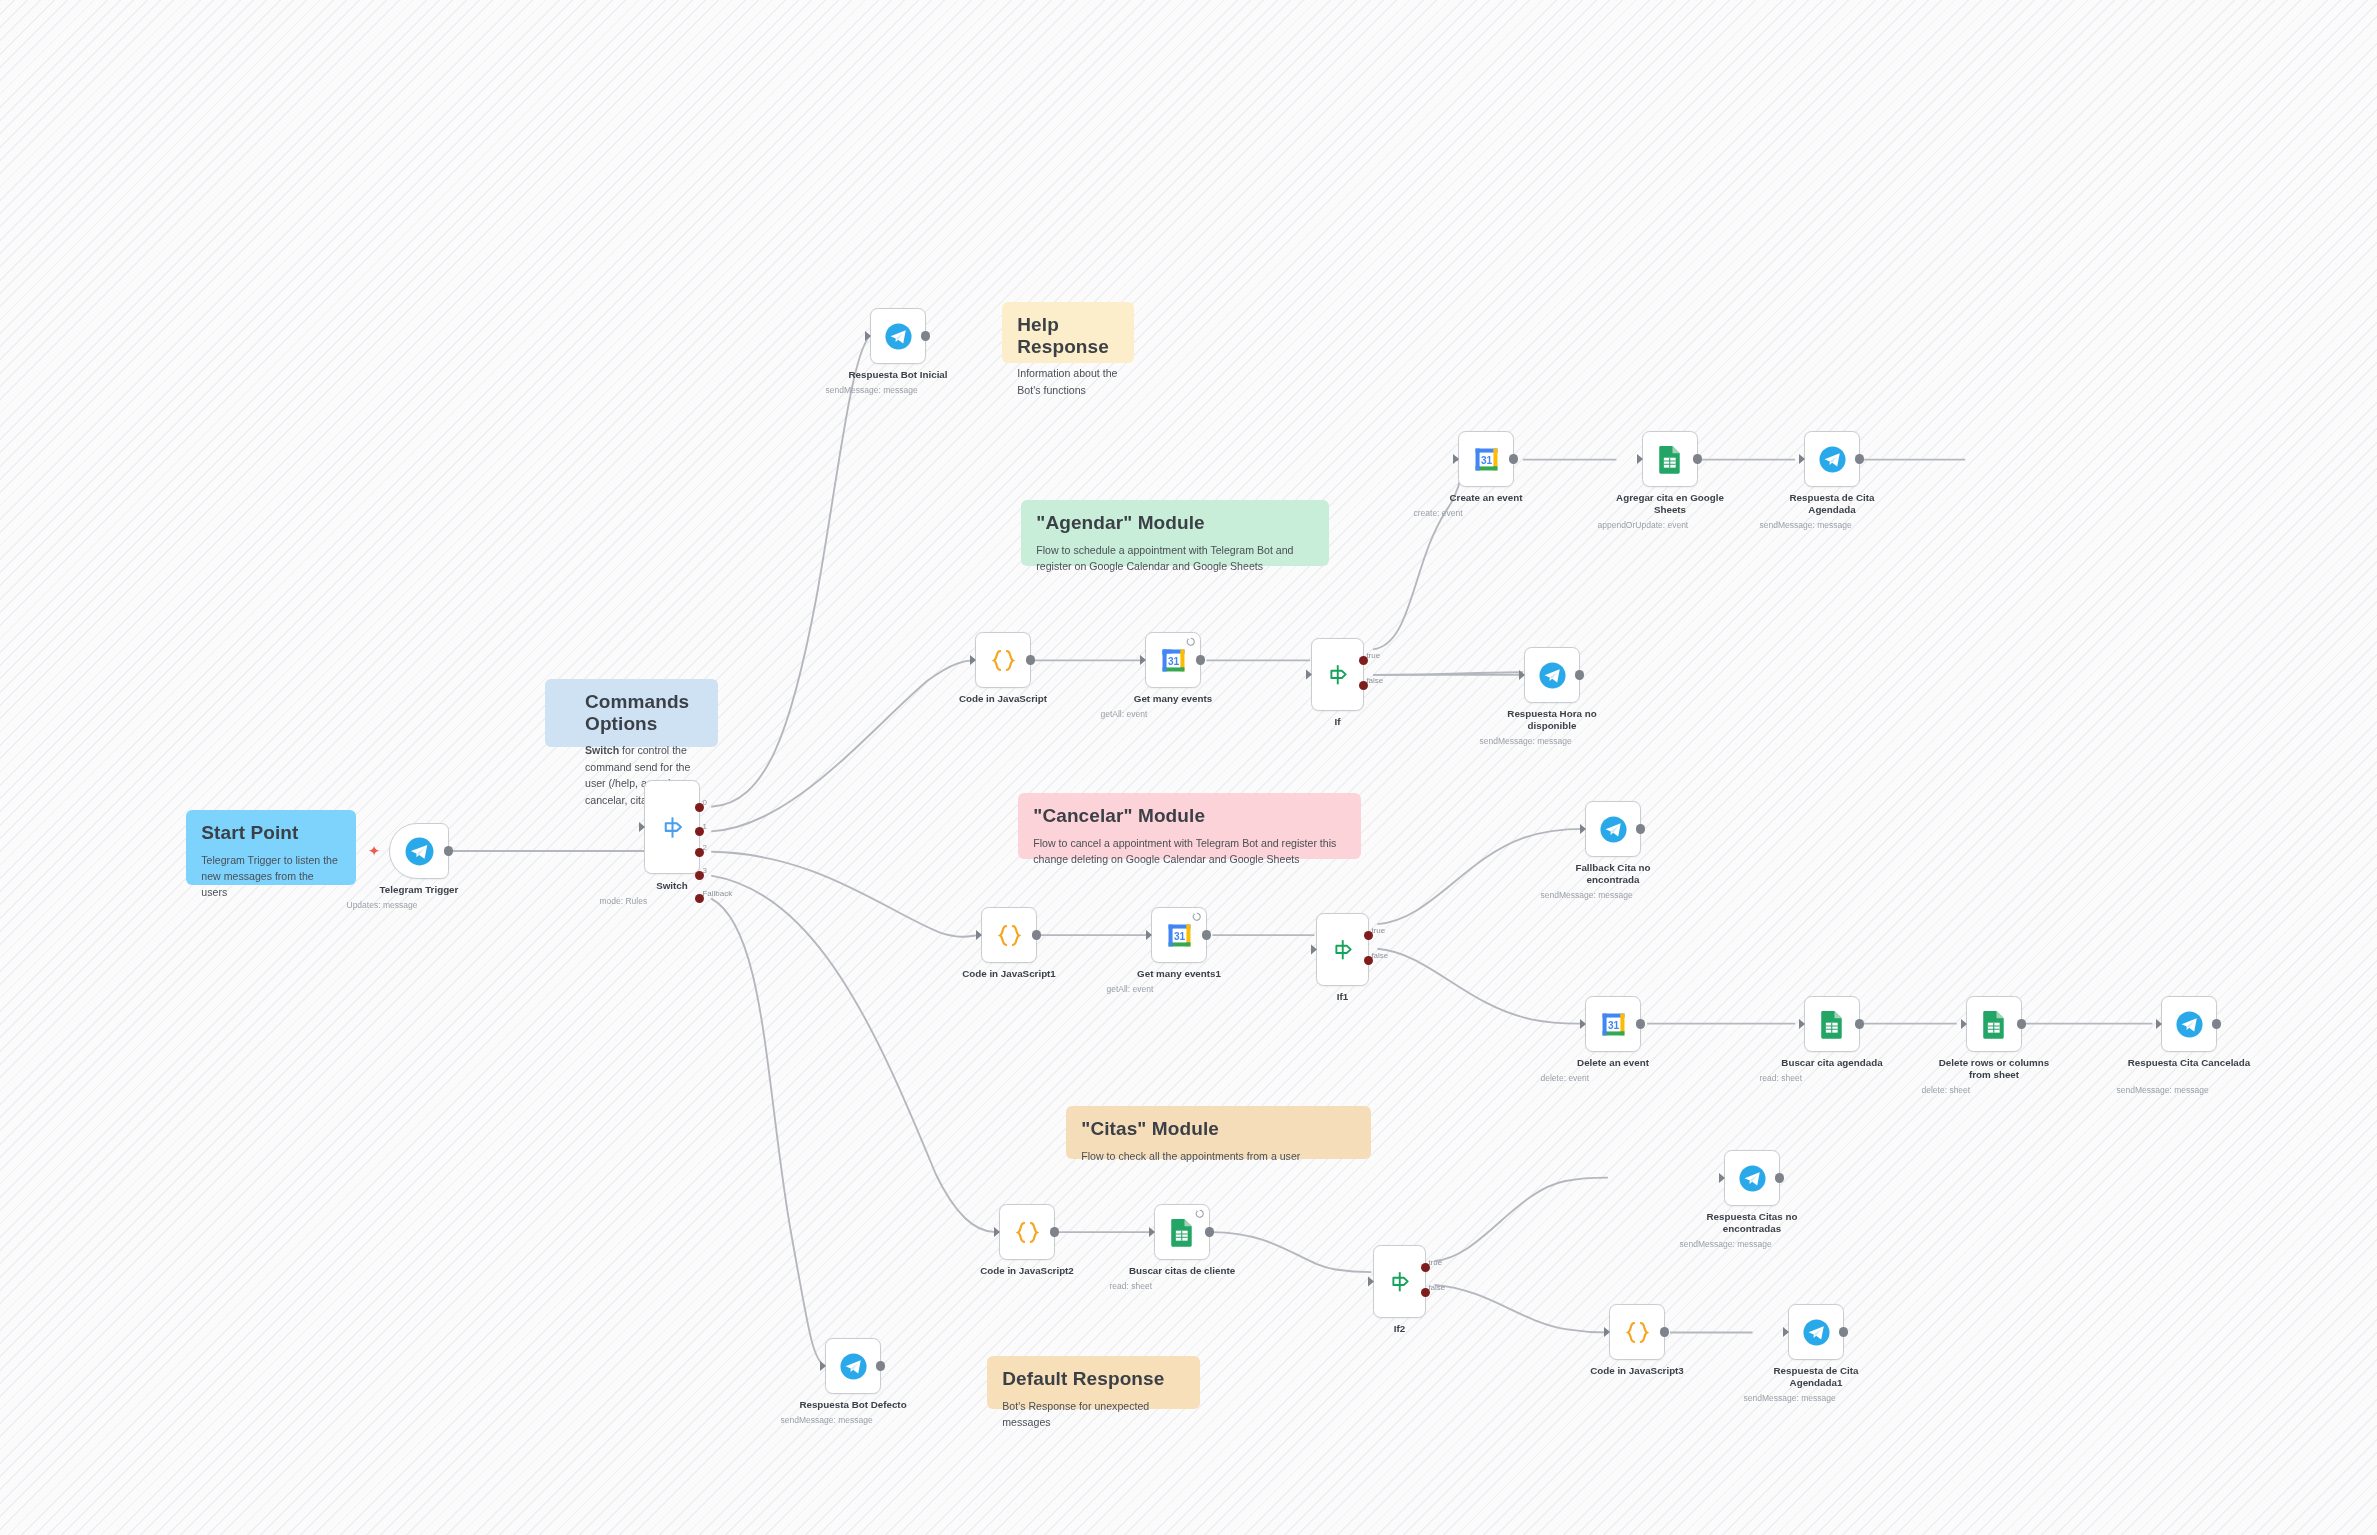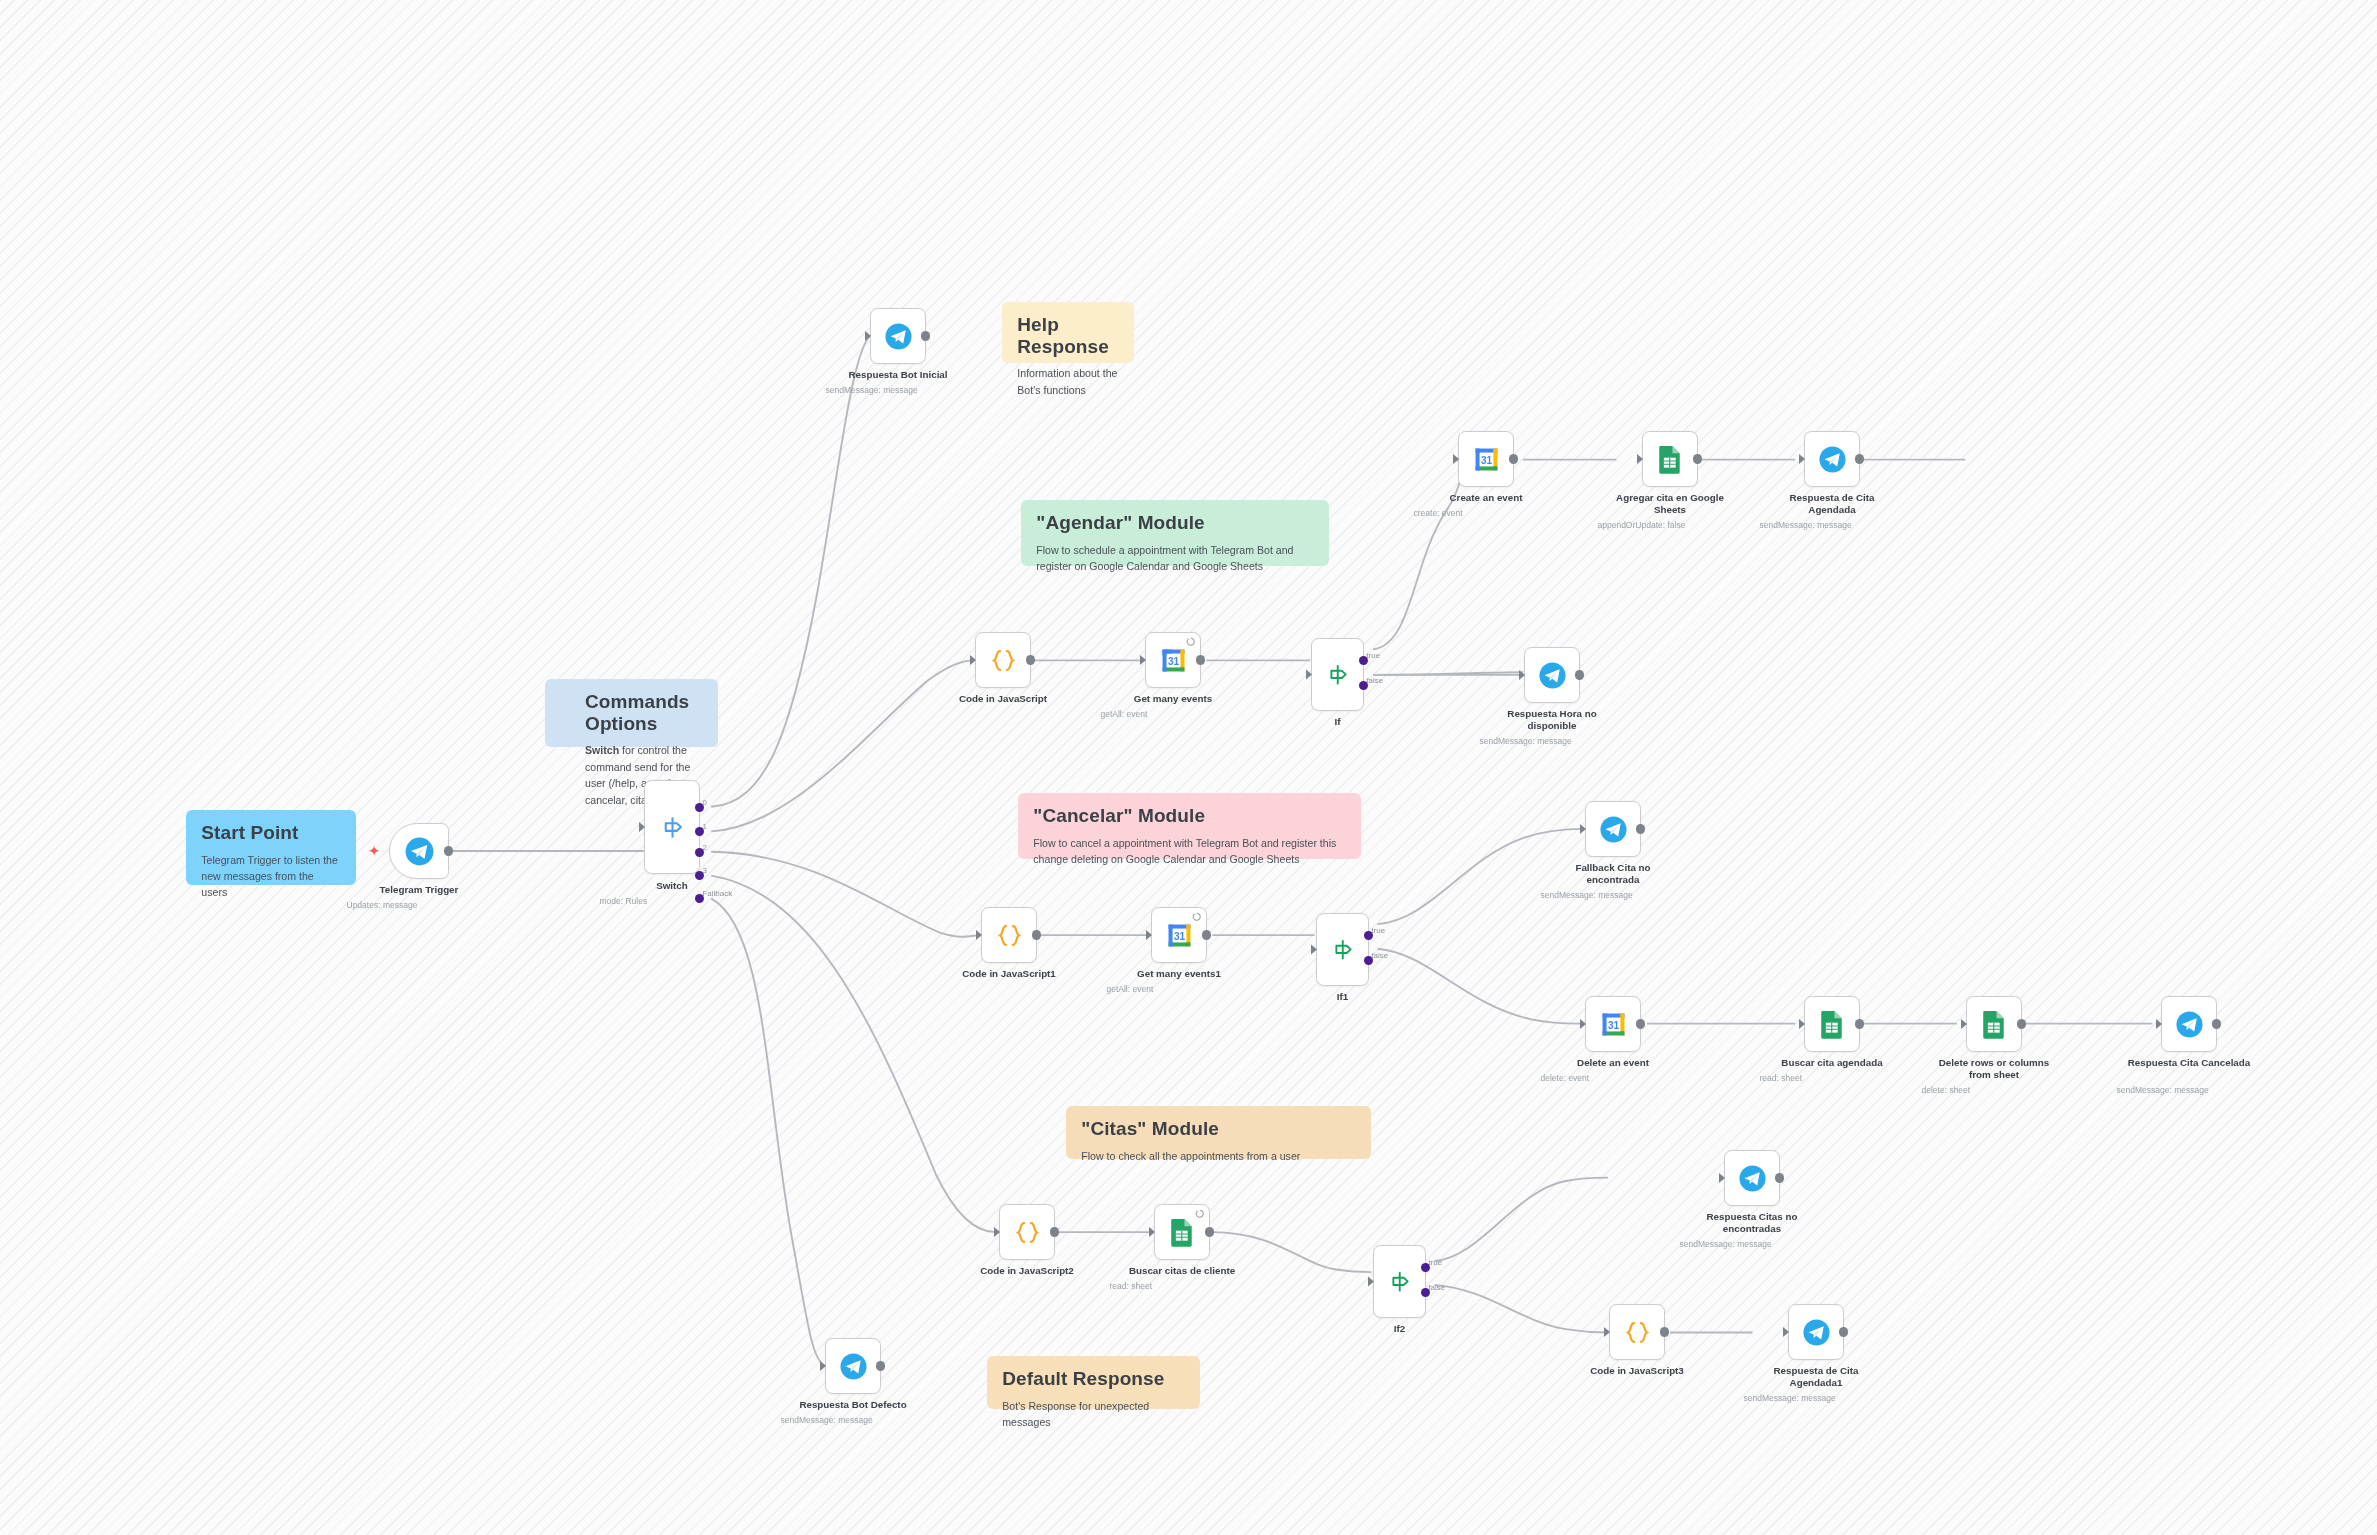--- a/index.html
+++ b/index.html
@@ -53,21 +53,21 @@
   
   .pin{position:absolute;width:9.4px;height:9.4px;border-radius:50%;background:#7d828b;}
   .pin.out{right:-5.1px;top:50%;margin-top:-4.7px;}
   .pin-in{position:absolute;left:-6px;top:50%;margin-top:-5.1px;width:6px;height:10.2px;background:#7d828b;clip-path:polygon(0 0,100% 50%,0 100%,0 0);}
   .pin-in:after{content:"";position:absolute;left:-2.6px;top:0;width:2.6px;height:10.2px;background:#7d828b;}
 
   .refresh-badge{position:absolute;top:4.3px;right:5.1px;width:9.4px;height:9.4px;color:#9aa0a8;}
   .bolt{position:absolute;left:-22px;top:50%;margin-top:-6.8px;font-size:14.5px;color:#f05a4f;line-height:1;}
 
   
-  .mpin{position:absolute;right:-5.1px;width:9.4px;height:9.4px;border-radius:50%;background:#4c1d95;}
+  .mpin{position:absolute;right:-5.1px;width:9.4px;height:9.4px;border-radius:50%;background:#7f1d1d;}
   .ilabel{position:absolute;font-size:8px;color:#8d929a;left:7.7px;top:-5.1px;white-space:nowrap;}
 </style>
 </head>
 <body>
 
 <div id="canvas">
 
   <svg class="edges" viewBox="0 0 2794 1805" width="2377" height="1536">
 
     <path d="M 527 1000 L 757 1000"></path>
@@ -281,21 +281,21 @@
       <span class="pin-in"></span>
       <svg width="25.5" height="29" viewBox="0 0 26 32">
         <path d="M3 1 h13 l8 8 v21 a1.6 1.6 0 0 1 -1.6 1.6 H3 A1.6 1.6 0 0 1 1.4 30 V2.6 A1.6 1.6 0 0 1 3 1 z" fill="#23a566"></path>
         <path d="M16 1 l8 8 h-8 z" fill="#9fd4b8"></path>
         <rect x="6.5" y="14" width="13" height="11" fill="#fff"></rect>
         <path d="M6.5 17.6 h13 M6.5 21.2 h13 M13 14 v11" stroke="#23a566" stroke-width="1.2"></path>
       </svg>
       <span class="pin out"></span>
     </div>
     <div class="nlabel">Agregar cita en Google Sheets</div>
-    <div class="nsub" style="top:89px;">appendOrUpdate: false</div>
+    <div class="nsub" style="top:89px;">appendOrUpdate: event</div>
   </div>
 
   <div class="node" style="left:1804px;top:431px;">
     <div class="nbox">
       <span class="pin-in"></span>
       <svg width="29" height="29" viewBox="0 0 40 40">
         <circle cx="20" cy="20" r="18" fill="#29a9e9"></circle>
         <path d="M9 19.5 L30 11.5 L26.5 29.5 L19.5 24.5 L16 27.5 L16.2 22.8 Z" fill="#fff"></path>
         <path d="M16.2 22.8 L26.5 15.2 L19.5 24.5 Z" fill="#cfe9f9"></path>
       </svg>

